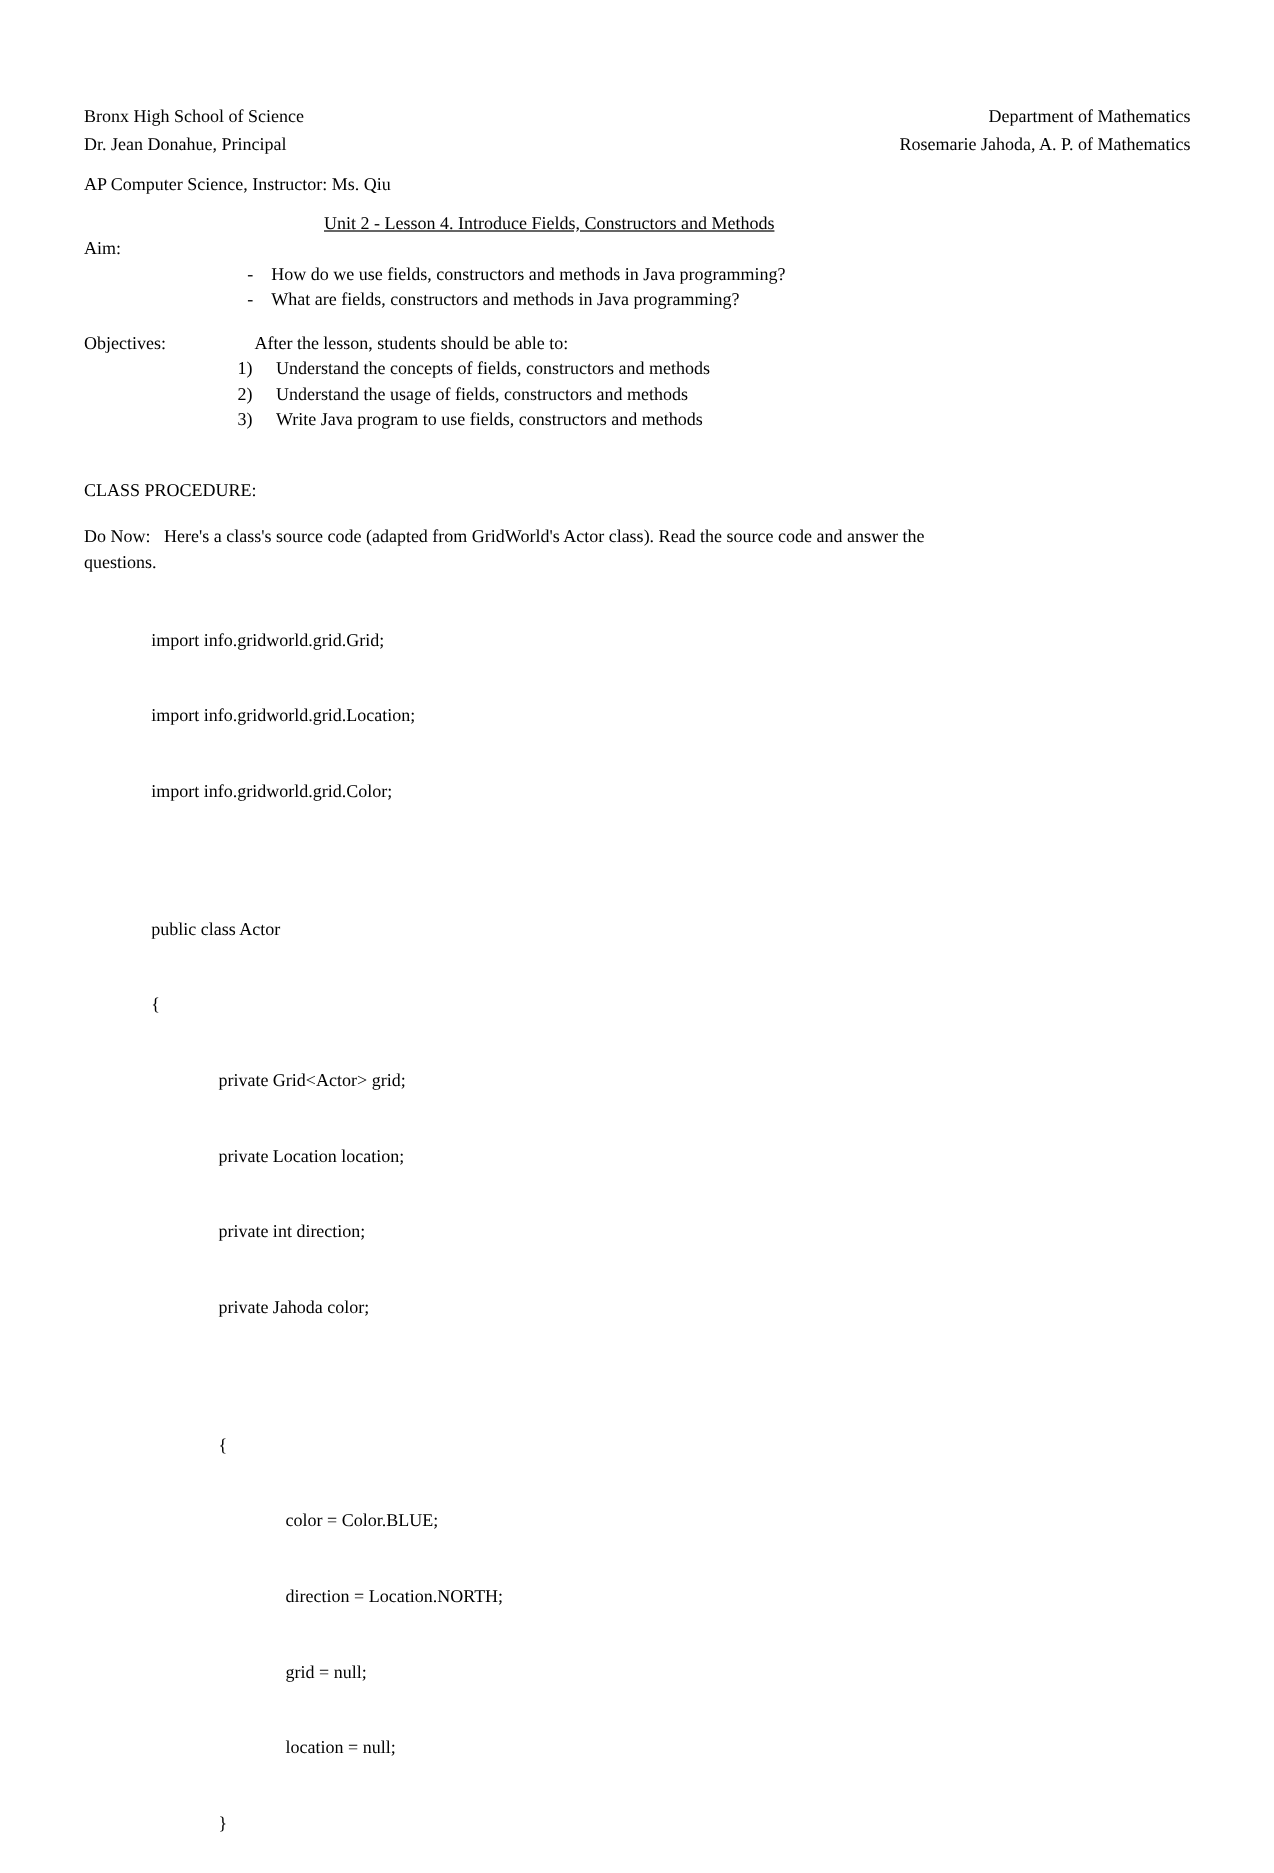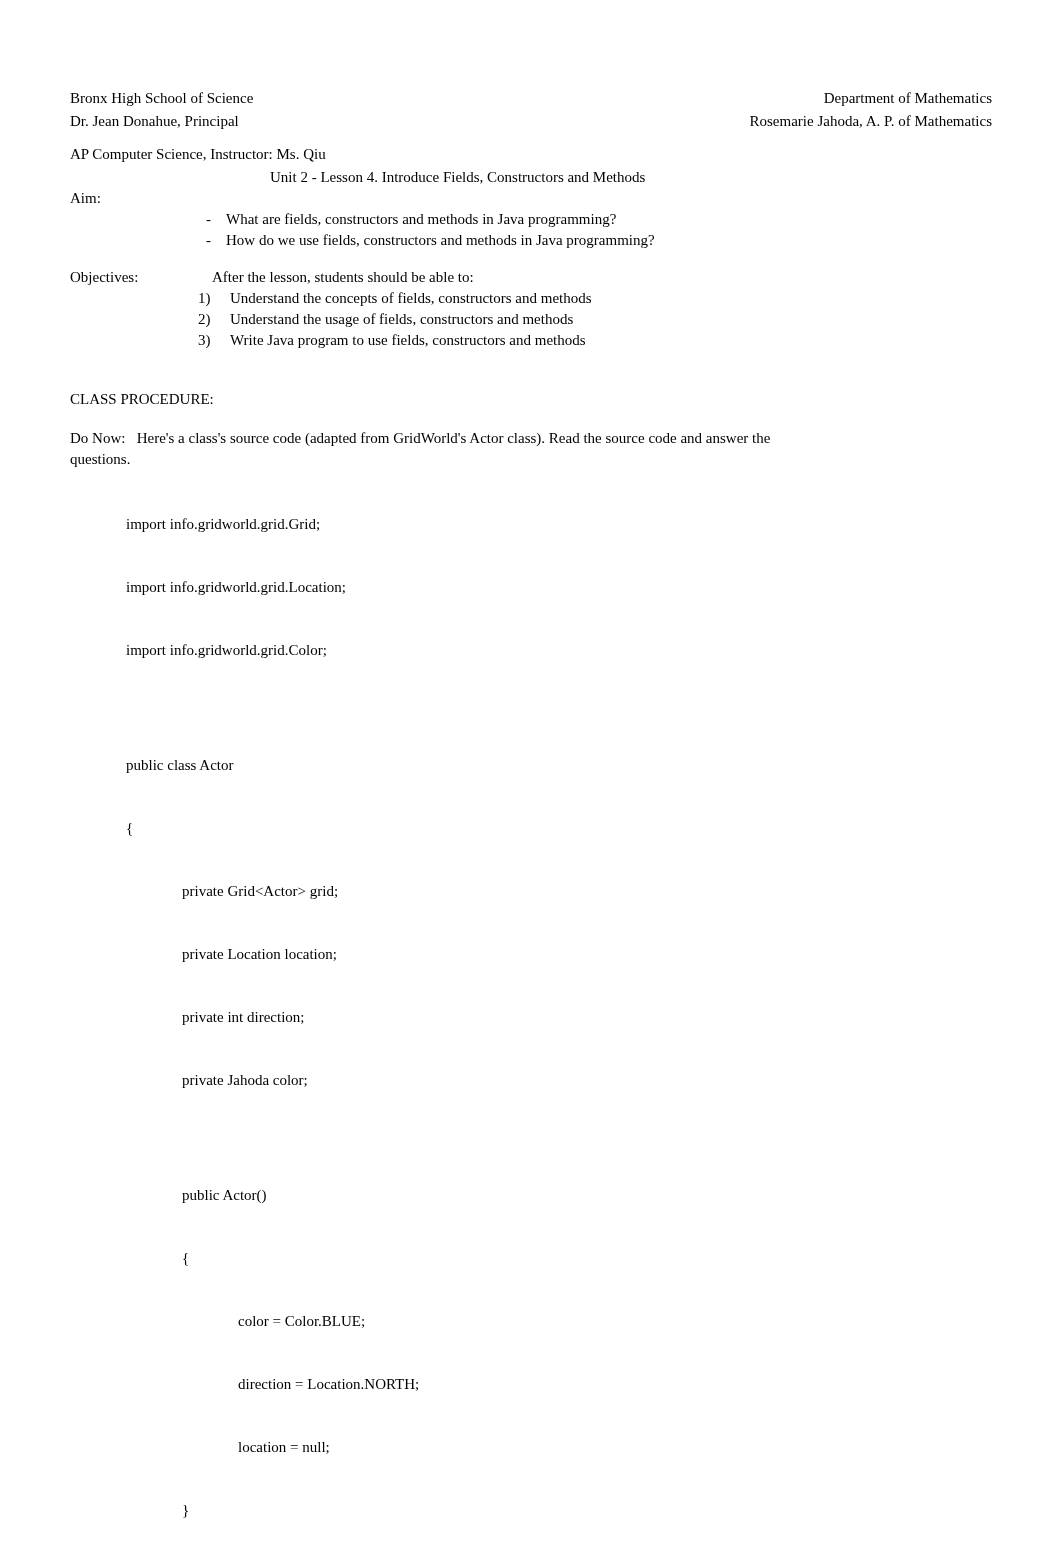--- a/index.html
+++ b/index.html
@@ -29,21 +29,22 @@
       text-align: left;
     }
     .small-gap {
       height: 10px;
     }
     .med-gap {
       height: 16px;
     }
     .lesson-title {
       margin-left: 200px;
-      margin-top: 2px;
+      margin-top: 12px;
+      text-decoration: underline;
     }
     .aim-bullets {
       margin-left: 128px;
     }
     .aim-bullets .dash-item {
       position: relative;
       padding-left: 28px;
     }
     .aim-bullets .dash-item::before {
       content: "-";
@@ -94,22 +95,22 @@
   <div class="header-right">Rosemarie Jahoda, A. P. of Mathematics</div>
 </div>
 
 <div class="small-gap"></div>
 
 <div>AP Computer Science, Instructor: Ms. Qiu</div>
 <div class="lesson-title">Unit 2 - Lesson 4. Introduce Fields, Constructors and Methods</div>
 
 <div>Aim:</div>
 <div class="aim-bullets">
+  <div class="dash-item">How do we use fields, constructors and methods in Java programming?</div>
   <div class="dash-item">What are fields, constructors and methods in Java programming?</div>
-  <div class="dash-item">How do we use fields, constructors and methods in Java programming?</div>
 </div>
 
 <div class="med-gap"></div>
 
 <div class="objectives-row">
   <div class="objectives-label">Objectives:</div>
   <div>After the lesson, students should be able to:</div>
 </div>
 <div class="obj-list">
   <div class="obj-item">
@@ -139,24 +140,24 @@
   <div>import info.gridworld.grid.Location;</div>
   <div>import info.gridworld.grid.Color;</div>
   <div class="small-gap"></div>
   <div>public class Actor</div>
   <div>{</div>
   <div class="indent1">private Grid&lt;Actor&gt; grid;</div>
   <div class="indent1">private Location location;</div>
   <div class="indent1">private int direction;</div>
   <div class="indent1">private Jahoda color;</div>
   <div class="small-gap"></div>
-  <div class="indent1">public Actor()</div>
   <div class="indent1">{</div>
   <div class="indent2">color = Color.BLUE;</div>
   <div class="indent2">direction = Location.NORTH;</div>
+  <div class="indent2">grid = null;</div>
   <div class="indent2">location = null;</div>
   <div class="indent1">}</div>
   
   
   
   
   
   
   
   

